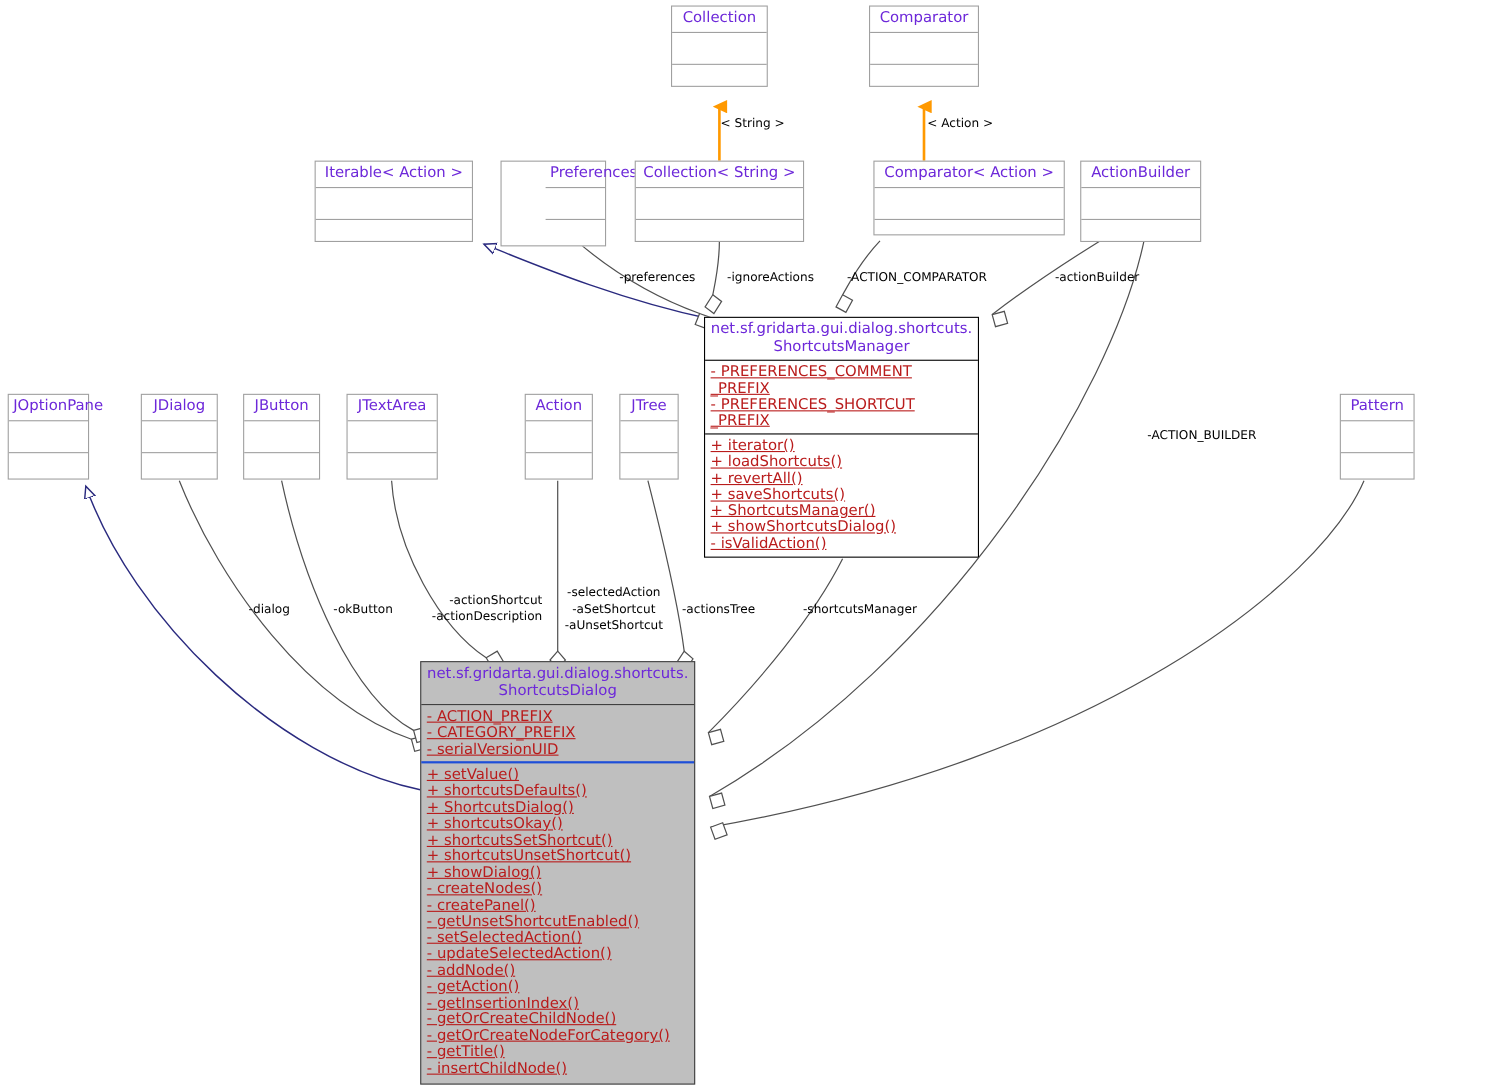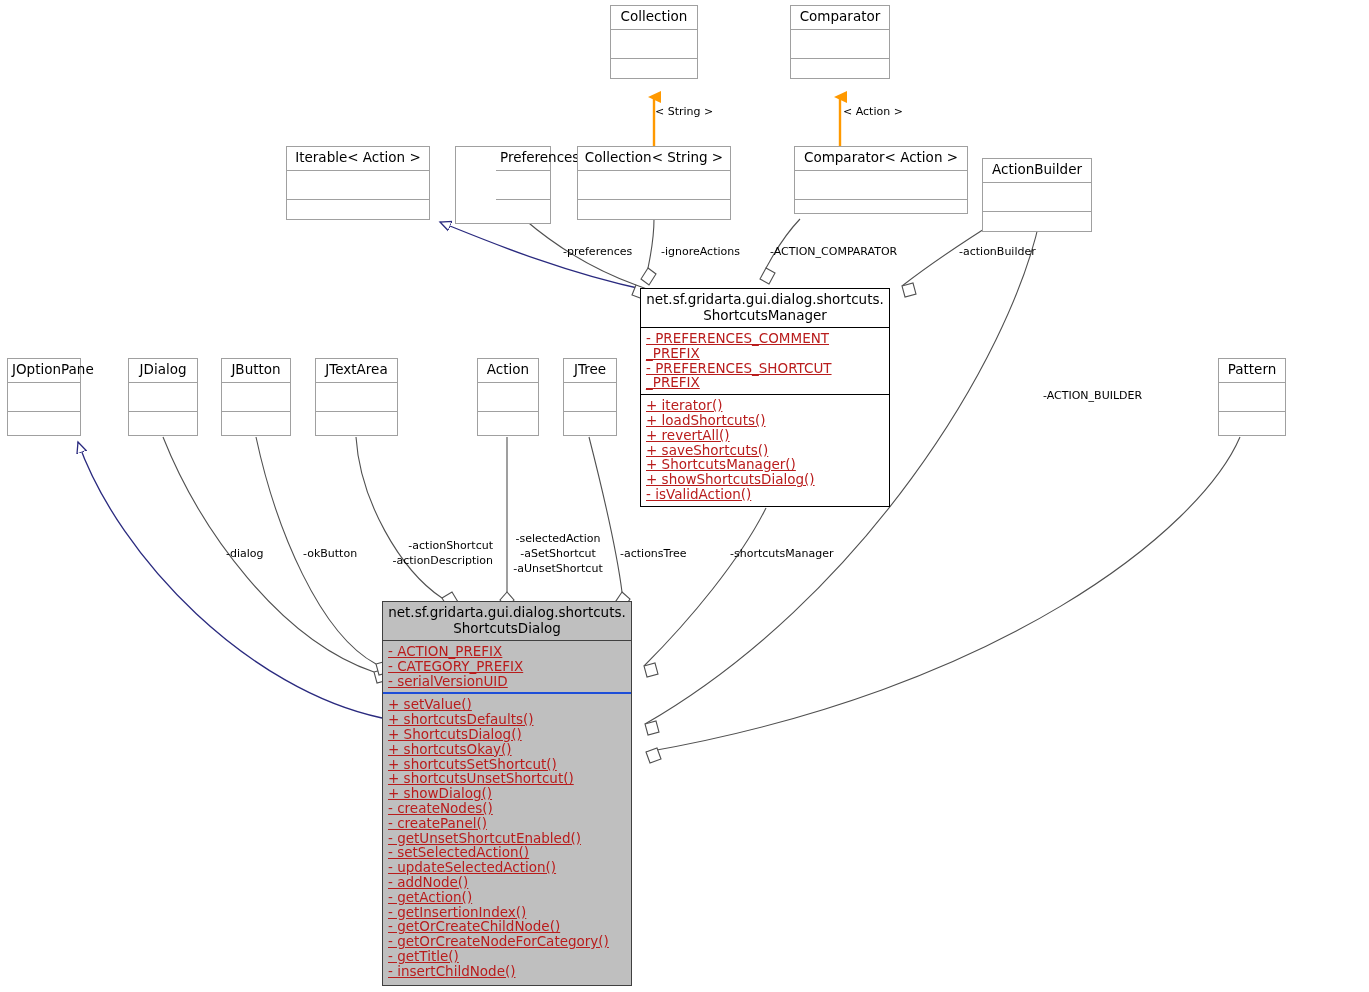--- a/index.html
+++ b/index.html
@@ -35,21 +35,21 @@
     display: flex;
     flex-direction: column;
   }
   .uml-class.filled {
     background: #bfbfbf;
     border: 1px solid #404040;
   }
   .uml-name {
     text-align: center;
     font-size: 13.5px;
-    color: #000000;
+    color: #6d28d9;
     padding: 3px 4px 4px 4px;
     line-height: 15.5px;
     border-bottom: 1px solid #a0a0a0;
     white-space: pre-line;
   }
   .uml-class.filled .uml-name {
     border-bottom: 1px solid #404040;
   }
   .uml-attrs, .uml-ops {
     font-size: 13.5px;
@@ -190,21 +190,21 @@
     <div class="uml-attrs"></div>
     <div class="uml-ops"></div>
   </div>
 
   <div class="uml-class" style="left:753px; top:146px; width:174px; height:68px;margin-left:41px;">
     <div class="uml-name">Comparator&lt; Action &gt;</div>
     <div class="uml-attrs"></div>
     <div class="uml-ops"></div>
   </div>
 
-  <div class="uml-class" style="left:982px; top:146px; width:110px; height:74px;margin-top:12px;">
+  <div class="uml-class" style="left:982px; top:146px; width:110px; height:74px;">
     <div class="uml-name">ActionBuilder</div>
     <div class="uml-attrs"></div>
     <div class="uml-ops"></div>
   </div>
 
   <div class="uml-class" style="left:7px; top:358px; width:74px; height:78px;">
     <div class="uml-name">JOptionPane</div>
     <div class="uml-attrs"></div>
     <div class="uml-ops"></div>
   </div>

